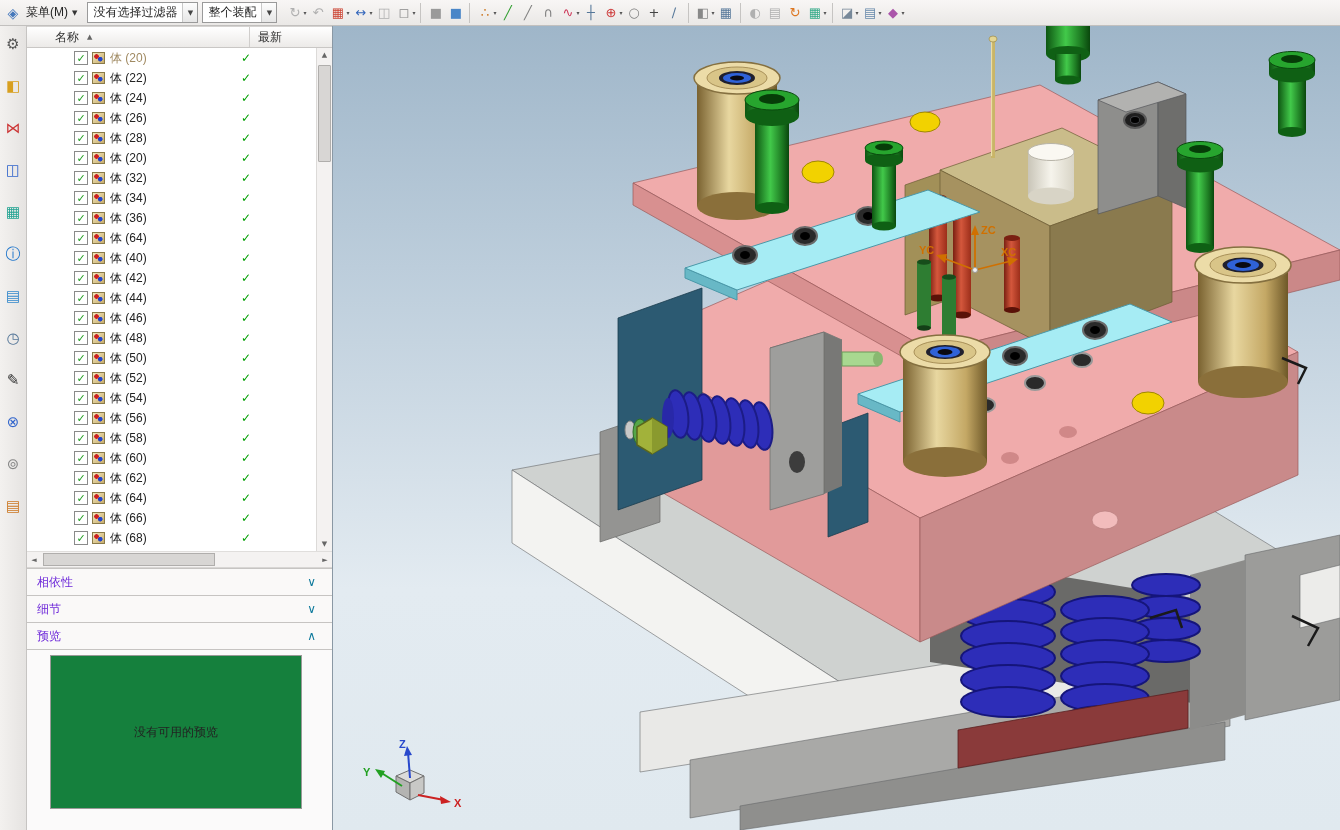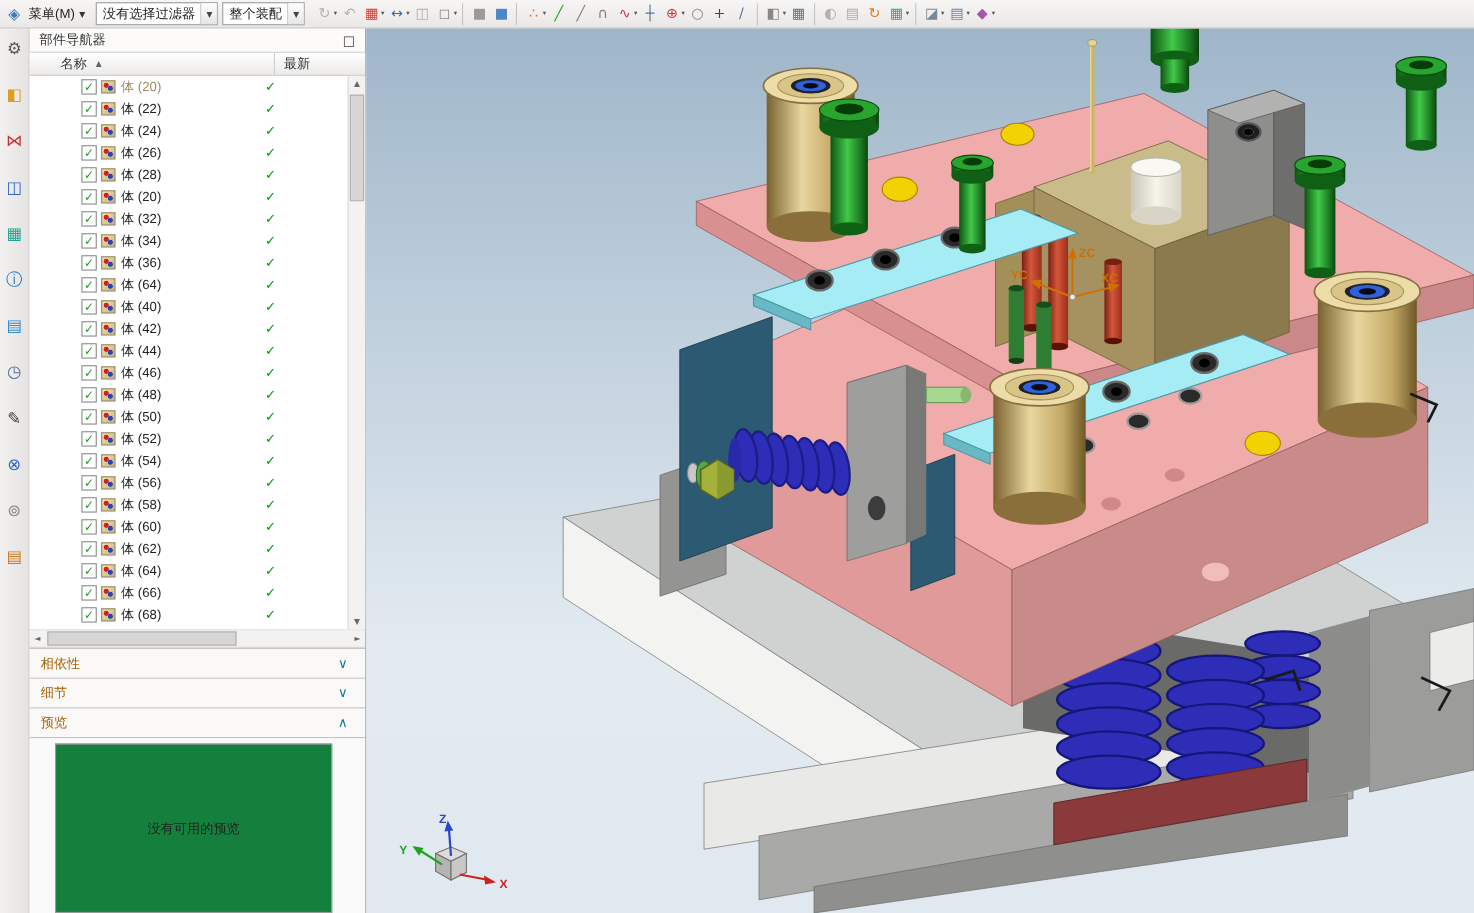--- a/index.html
+++ b/index.html
@@ -55,21 +55,21 @@
   .varrow{font-size:7px;color:#666;height:14px;line-height:14px;font-family:"DejaVu Sans",sans-serif;}
   .vtrack{flex:1;width:100%;position:relative;}
   .vthumb{position:absolute;left:1px;top:3px;width:11px;height:95px;background:#d8d6d4;border:1px solid #b0aeac;border-radius:1px;}
 
   .hscroll{height:15px;background:#f4f2f1;display:flex;align-items:center;border-top:1px solid #e0dedc;border-bottom:1px solid #d8d6d4;flex:0 0 auto;}
   .harrow{font-size:7px;color:#666;width:14px;text-align:center;font-family:"DejaVu Sans",sans-serif;}
   .htrack{flex:1;position:relative;height:100%;}
   .hthumb{position:absolute;left:2px;top:1px;height:11px;width:170px;background:#d8d6d4;border:1px solid #b0aeac;}
 
   .section{height:26px;display:flex;align-items:center;padding:0 10px;border-top:1px solid #c6c4c2;background:#faf9f8;}
-  .sec-label{font-size:12px;color:#a16207;}
+  .sec-label{font-size:12px;color:#6d28d9;}
   .sec-chev{margin-left:auto;margin-right:6px;font-size:12px;color:#0e7a9c;font-family:"DejaVu Sans",sans-serif;}
 
   .preview-area{flex:1;border-top:1px solid #c6c4c2;background:#fbfafa;padding:5px 0 0 23px;}
   .preview-box{width:250px;height:152px;background:#15803d;border:1px solid #9a9a98;display:flex;align-items:center;justify-content:center;}
   .preview-text{font-size:12px;color:#222;}
 
   
   .viewport{position:absolute;left:333px;top:26px;width:1007px;height:804px;
     background:linear-gradient(180deg,#9fb6c9 0%,#bccddb 30%,#e3ebf1 70%,#e0e9ef 100%);}
   .viewport svg{position:absolute;left:0;top:0;}
@@ -254,24 +254,20 @@
       <span class="sbtn" style="color: rgb(51, 51, 51);">✎</span>
 
       <span class="sbtn" style="color: rgb(51, 102, 204);">⊗</span>
 
       <span class="sbtn" style="color: rgb(136, 136, 136);">⊚</span>
 
       <span class="sbtn" style="color: rgb(204, 119, 34);">▤</span>
     </div>
 
   <div class="navpanel">
-    <div class="nav-title">
-      <span>部件导航器</span>
-      <span class="win-icon">□</span>
-    </div>
     <div class="nav-colhead">
       <span class="col-name">
         <span>名称</span>
         <span class="sort">▲</span>
       </span>
       <span class="col-latest">
         <span>最新</span>
       </span>
     </div>
     <div class="tree-wrap">

